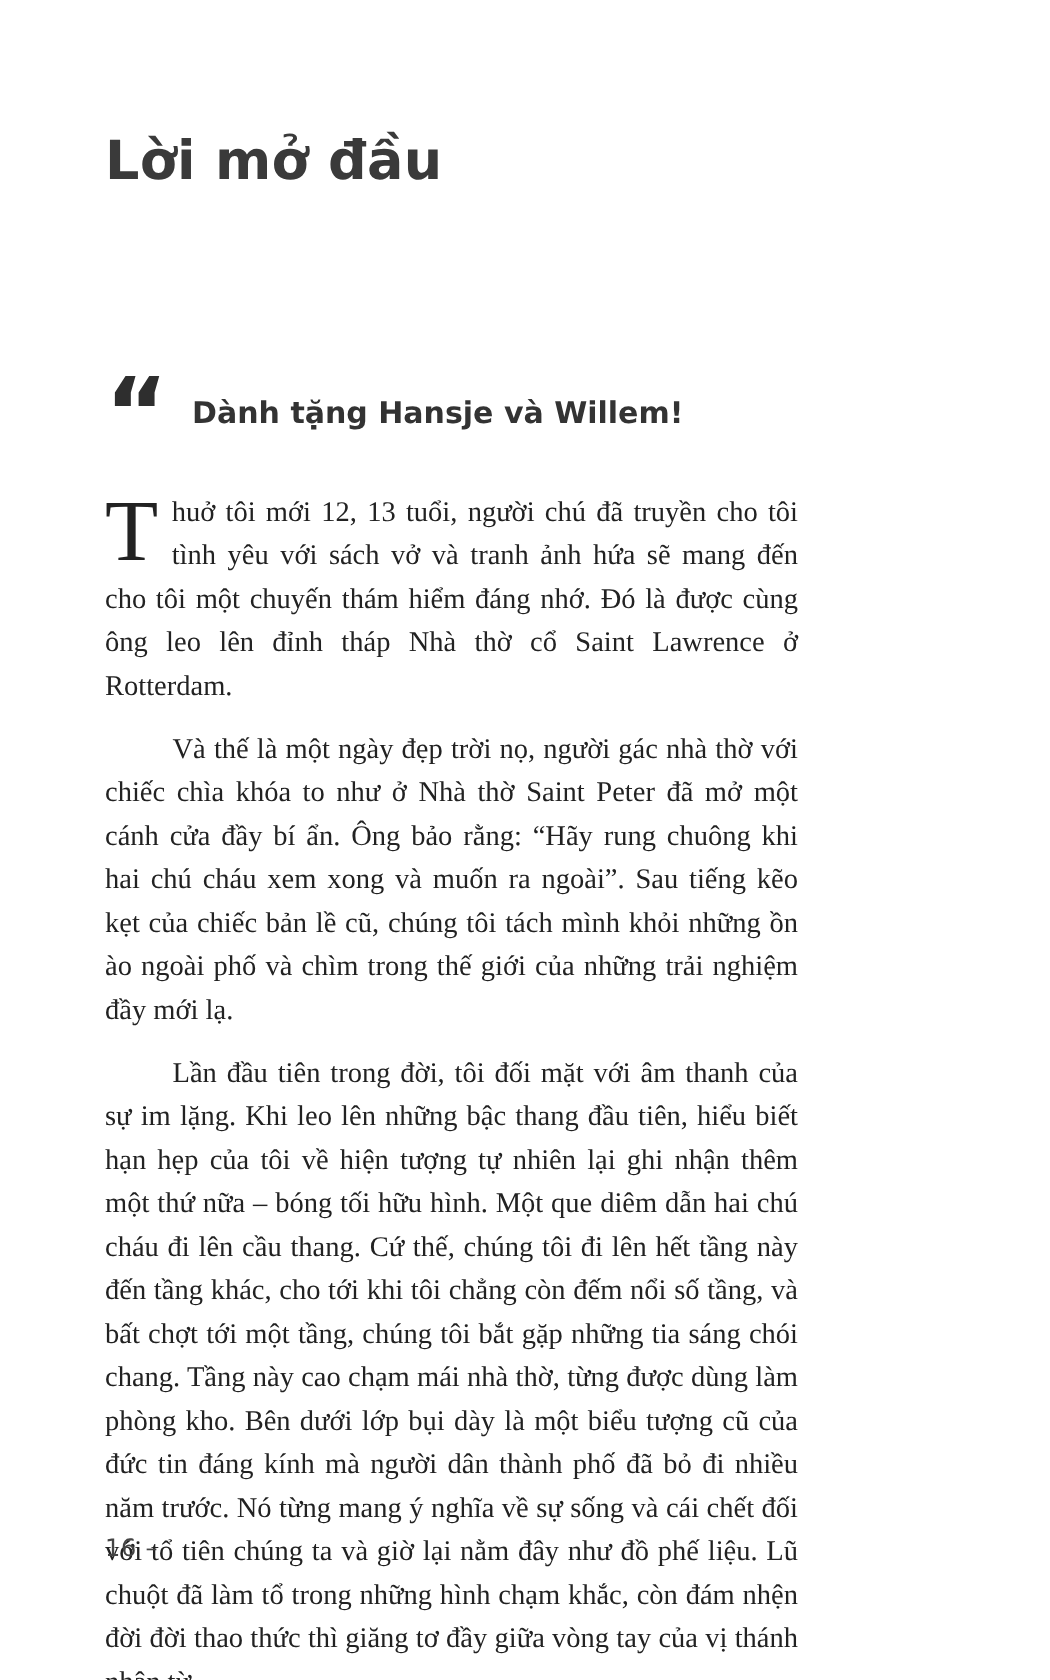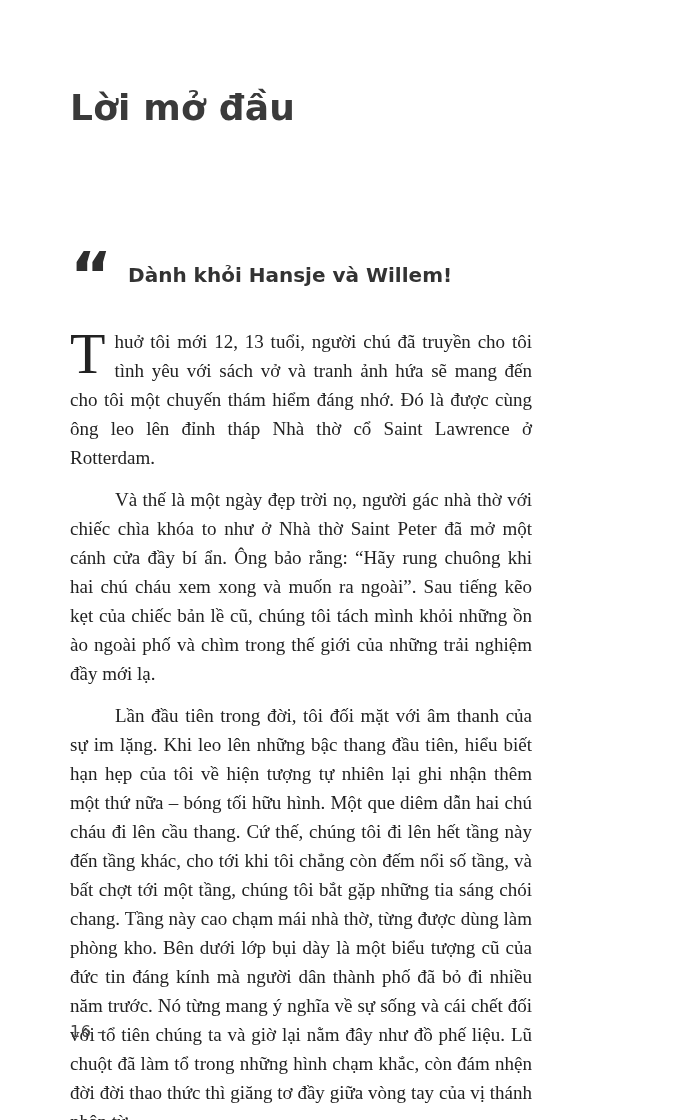--- a/index.html
+++ b/index.html
@@ -77,21 +77,21 @@
 </style>
 </head>
 <body>
 
 <div class="page">
 
   <h1 class="chapter-title">Lời mở đầu</h1>
 
   <div class="quote-row">
     <span class="quote-mark">“</span>
-    <span class="dedication">Dành khỏi Hansje và Willem!</span>
+    <span class="dedication">Dành tặng Hansje và Willem!</span>
   </div>
 
   <div class="body-copy">
 
     <p class="para">
       <span class="dropcap">T</span><span>huở tôi mới 12, 13 tuổi, người chú đã truyền cho tôi tình yêu với sách vở và tranh ảnh hứa sẽ mang đến cho tôi một chuyến thám hiểm đáng nhớ. Đó là được cùng ông leo lên đỉnh tháp Nhà thờ cổ Saint Lawrence ở Rotterdam.</span>
     </p>
 
     <p class="para indent">Và thế là một ngày đẹp trời nọ, người gác nhà thờ với chiếc chìa khóa to như ở Nhà thờ Saint Peter đã mở một cánh cửa đầy bí ẩn. Ông bảo rằng: “Hãy rung chuông khi hai chú cháu xem xong và muốn ra ngoài”. Sau tiếng kẽo kẹt của chiếc bản lề cũ, chúng tôi tách mình khỏi những ồn ào ngoài phố và chìm trong thế giới của những trải nghiệm đầy mới lạ.</p>
 

